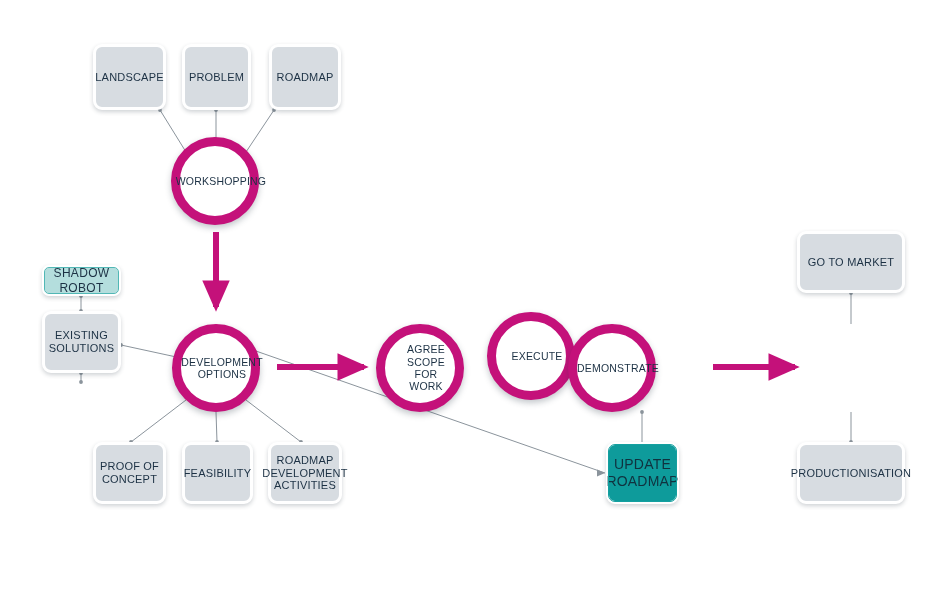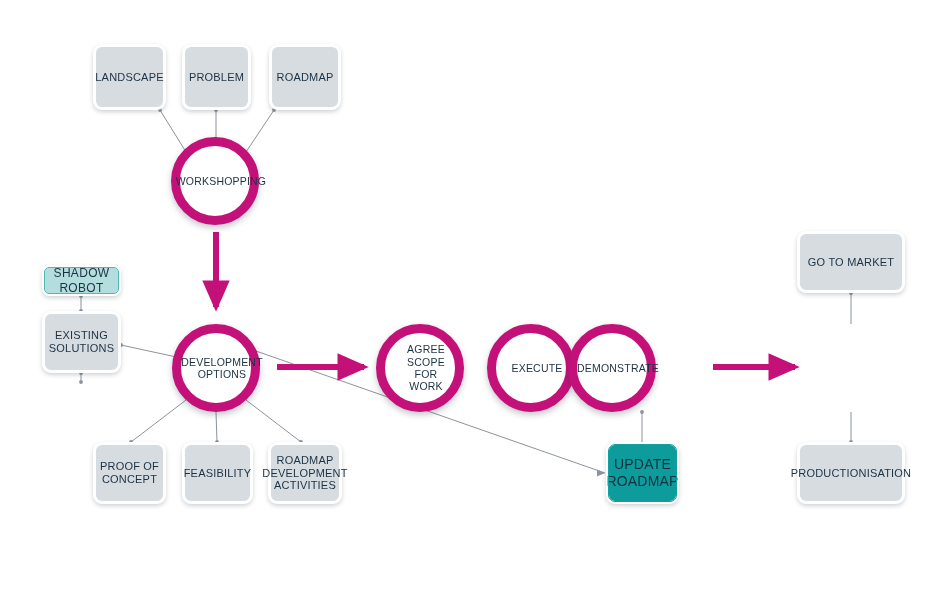--- a/index.html
+++ b/index.html
@@ -187,21 +187,21 @@
   </div>
 
   <div class="node boxnode" style="left:268px; top:442px; width:74px; height:62px;">
     <span>ROADMAP<br>DEVELOPMENT<br>ACTIVITIES</span>
   </div>
 
   <div class="node circlenode" style="left:376px; top:324px; width:88px; height:88px;">
     <span class="clabel">AGREE SCOPE<br>FOR WORK</span>
   </div>
 
-  <div class="node circlenode" style="left:487px; top:324px; width:88px; height:88px;">
+  <div class="node circlenode" style="left:487px; top:312px; width:88px; height:88px;">
     <span class="clabel">EXECUTE</span>
   </div>
 
   <div class="node circlenode" style="left:568px; top:324px; width:88px; height:88px;">
     <span class="clabel">DEMONSTRATE</span>
   </div>
 
   <div class="node boxnode teal-solid" style="left:606px; top:442px; width:73px; height:62px;">
     <span>UPDATE<br>ROADMAP</span>
   </div>

